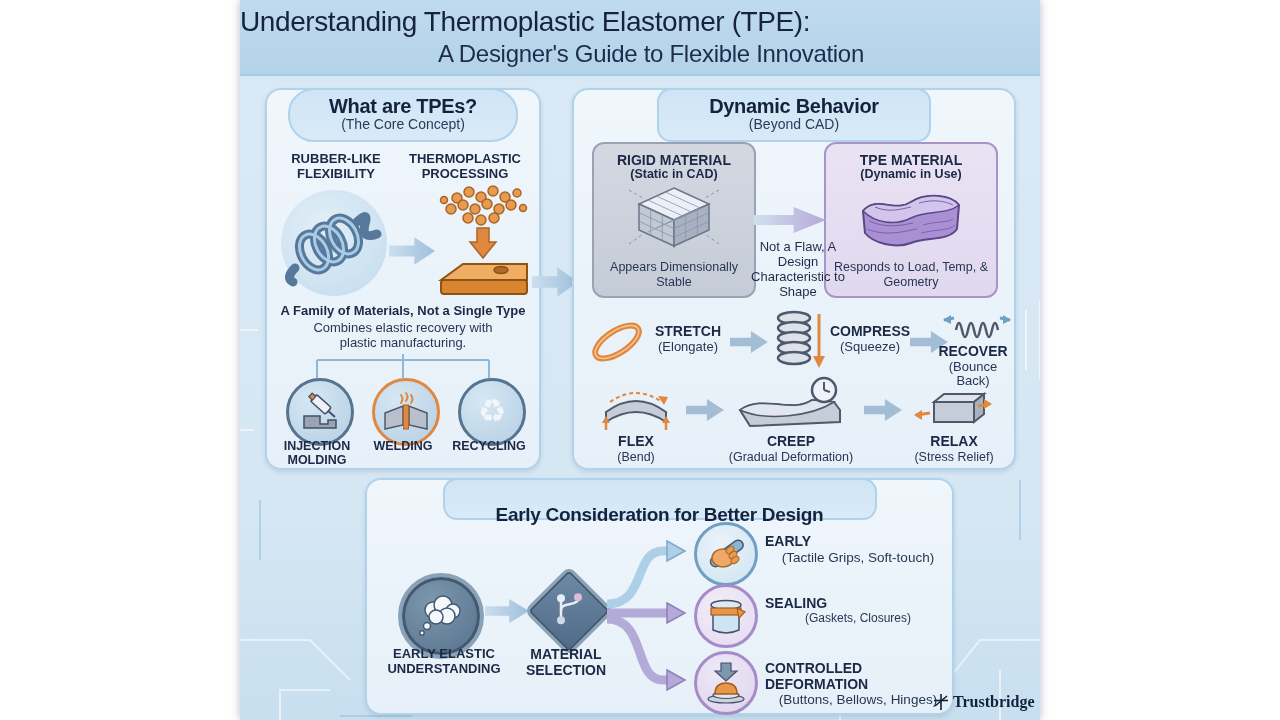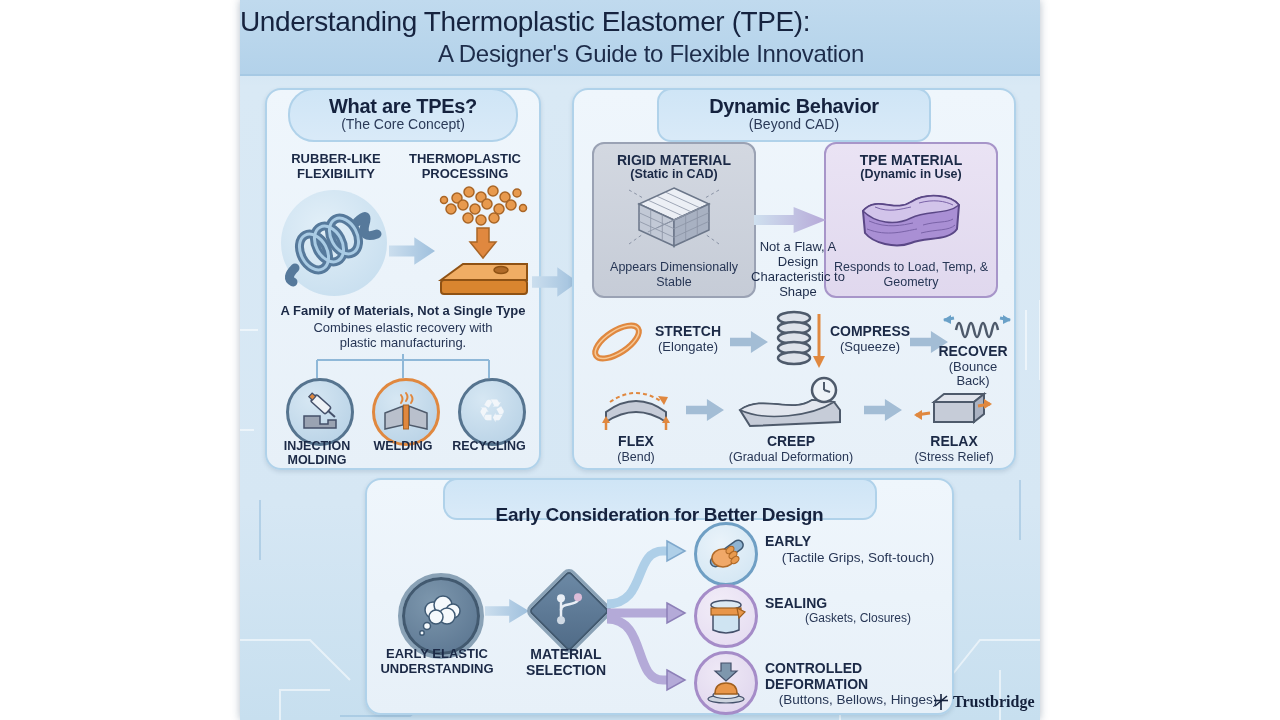--- a/index.html
+++ b/index.html
@@ -303,21 +303,21 @@
             <circle cx="18" cy="16" r="8"></circle>
               <circle cx="28" cy="11" r="9"></circle>
               <circle cx="38" cy="17" r="7"></circle>
             <circle cx="32" cy="22" r="8"></circle>
               <circle cx="21" cy="23" r="7"></circle>
             <circle cx="12" cy="32" r="3.5"></circle>
               <circle cx="7" cy="39" r="2.2"></circle>
           </g>
         </svg>
       </div>
-      <div class="lbl" style="left:0px;top:167px;width:140px;font-size:13px;">EARLY ELASTIC UNDERSTANDING</div>
+      <div class="lbl" style="left:7px;top:167px;width:140px;font-size:13px;">EARLY ELASTIC UNDERSTANDING</div>
 
       <div class="barrow" style="left:118px;top:118px;width:44px;height:26px;"></div>
 
       <div style="position:absolute;left:170px;top:99px;width:58px;height:58px;transform:rotate(45deg);background:linear-gradient(135deg,#6d8aa6,#4f6a86);border:3px solid #8aa2b6;border-radius:8px;box-shadow:inset 0 0 0 2px #42596f;">
         <svg width="40" height="40" viewBox="0 0 40 40" style="position:absolute;left:7px;top:7px;transform:rotate(-45deg);">
           <path d="M12,12 V30" stroke="#e8eef5" stroke-width="2.5" fill="none"></path>
           <path d="M12,22 C12,14 26,18 29,12" stroke="#e8eef5" stroke-width="2.5" fill="none"></path>
           <circle cx="12" cy="10" r="4" fill="#e8eef5"></circle>
           <circle cx="29" cy="9" r="4" fill="#dcbcd8"></circle>
           <circle cx="12" cy="32" r="4" fill="#cfd9e4"></circle>

